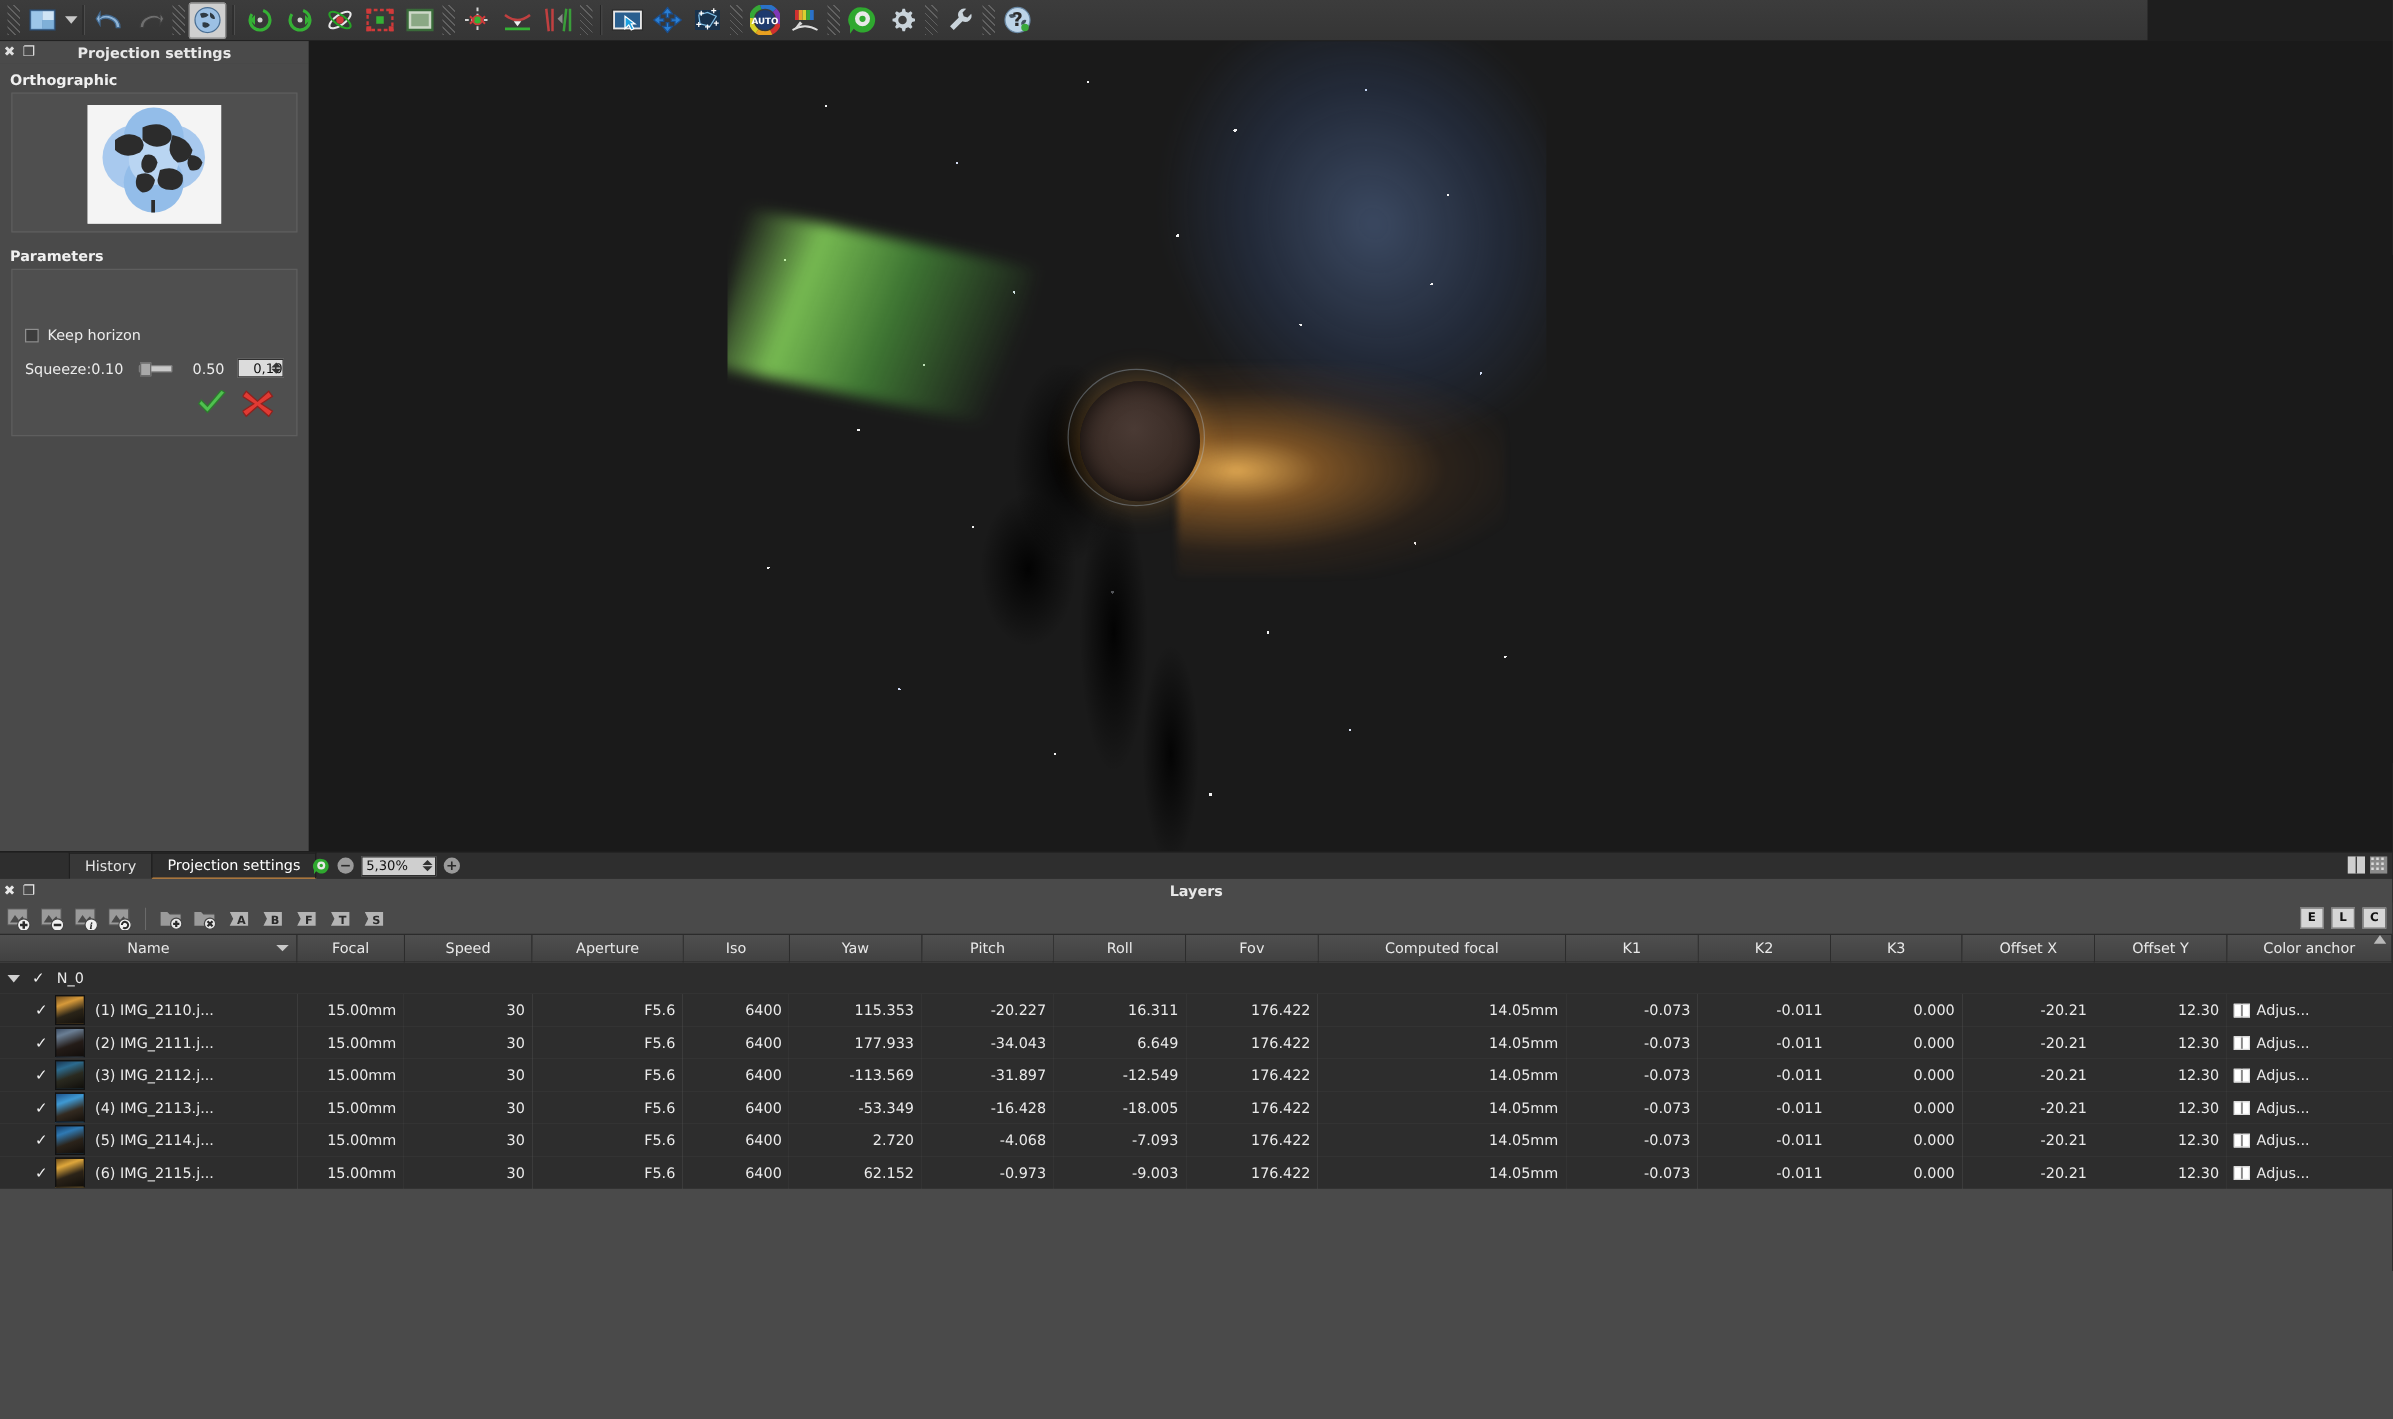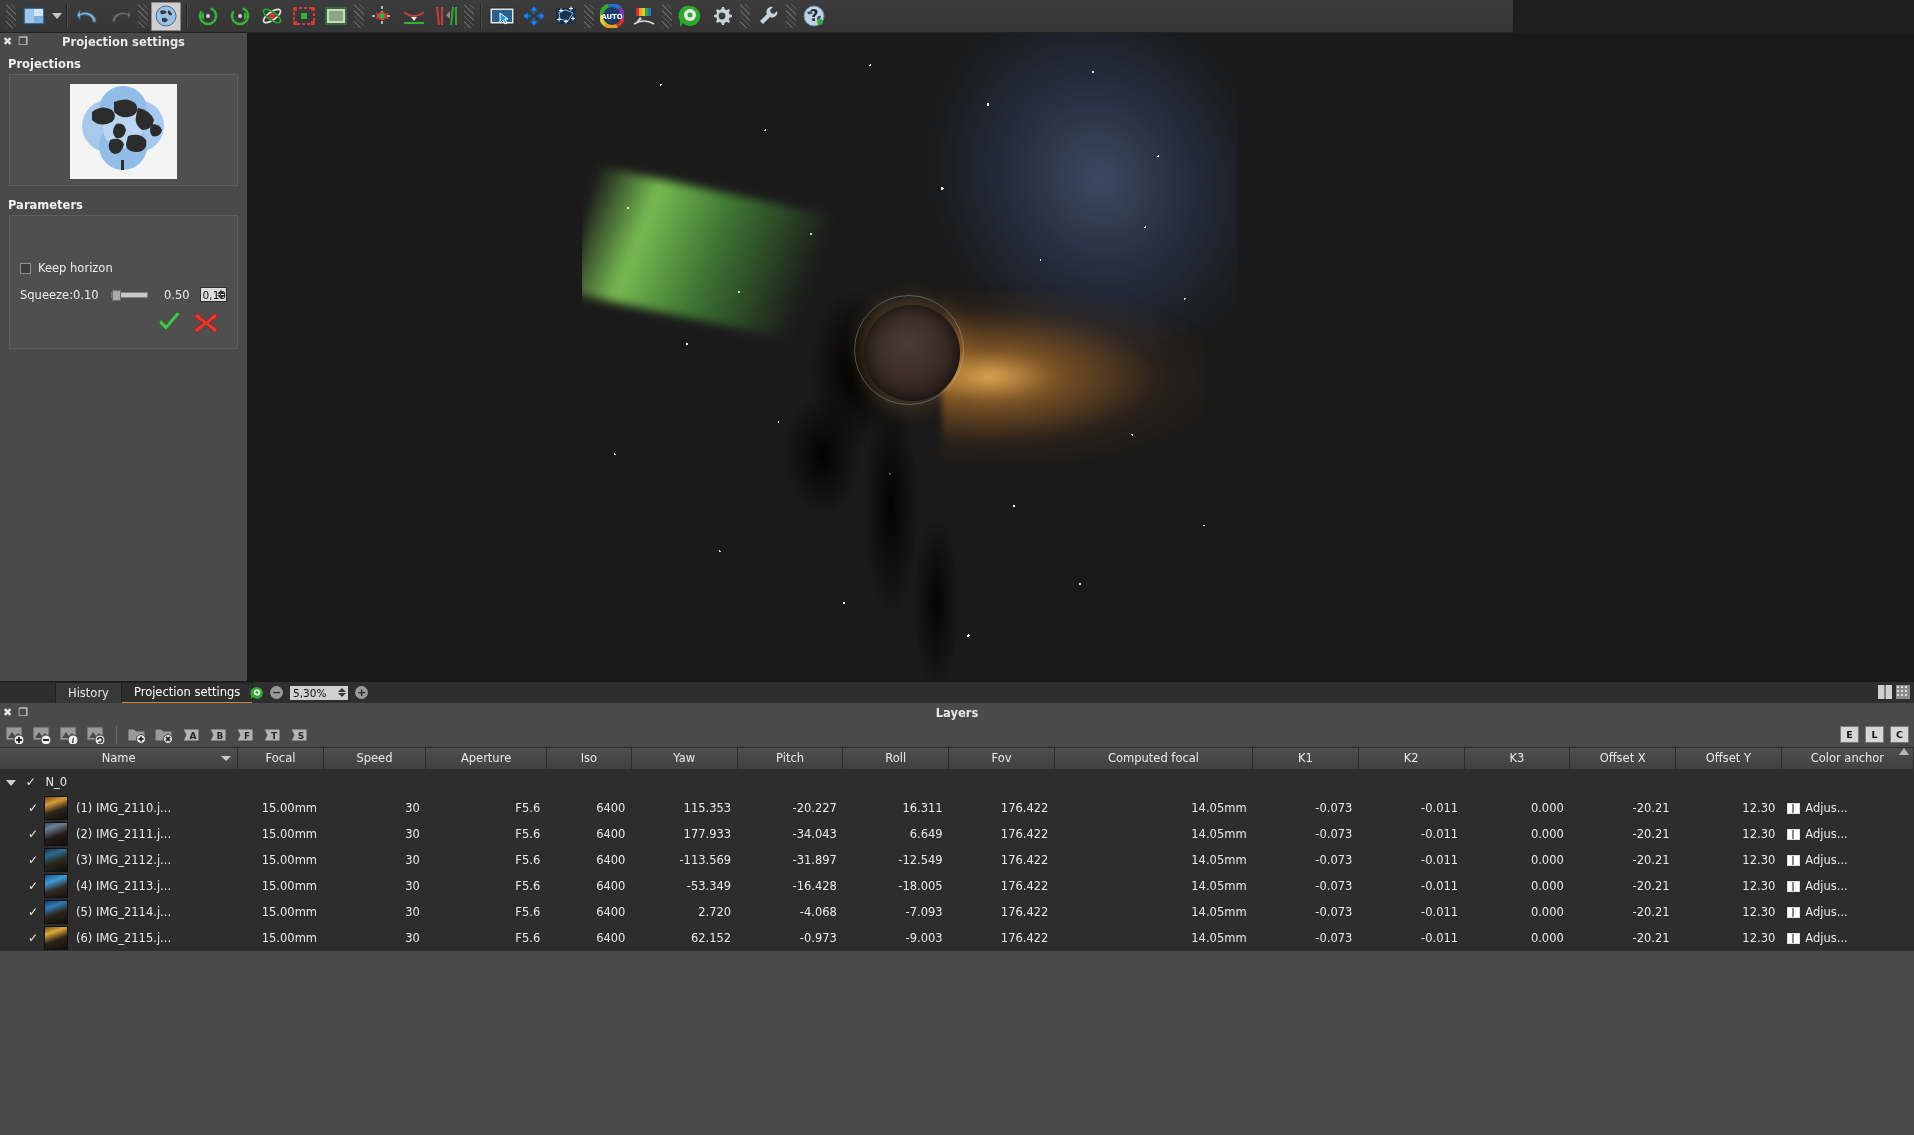--- a/index.html
+++ b/index.html
@@ -8,21 +8,21 @@
     width: 1914px; height: 1135px;
     background: #2b2b2b;
     font-family: "DejaVu Sans", "Liberation Sans", sans-serif;
     overflow: hidden;
     -webkit-font-smoothing: antialiased;
   }
   #app { position: relative; width: 1914px; height: 1135px; background: #1e1e1e; }
 
   
   .toolbar {
-    position: absolute; left: 0; top: 0; width: 1513px; height: 33px;
+    position: absolute; left: 0; top: 0; width: 1718px; height: 33px;
     background: linear-gradient(#3c3c3c, #353535);
     border-bottom: 1px solid #222;
     display: flex; align-items: center; padding-left: 4px;
   }
   .tb-btn {
     width: 30px; height: 29px; margin: 0 1px;
     display: flex; align-items: center; justify-content: center;
     border-radius: 2px; position: relative;
   }
   .tb-btn.sel { background: #cfcfcf; box-shadow: inset 0 0 0 1px #8a8a8a; }
@@ -77,21 +77,21 @@
     position: relative; width: 66px; height: 6px; margin-left: 12px;
     background: #c9c9c9; border: 1px solid #7e7e7e; border-radius: 1px;
   }
   .slider .handle {
     position: absolute; left: 0px; top: -3px; width: 9px; height: 11px;
     background: #a8a8a8; border: 1px solid #6b6b6b;
   }
   .spin {
     margin-left: 10px; width: 38px; height: 15px; background: #dcdcdc; color: #111;
     border: 1px solid #2e2e2e; font-size: 10.5px; display: flex; align-items: center;
-    padding-left: 2px; position: relative;
+    padding-left: 12px; position: relative;
   }
   .spin .arrows {
     position: absolute; right: 1px; top: 0; height: 100%;
     display: flex; flex-direction: column; justify-content: center; gap: 1px;
   }
   .spin .arrows i {
     display: block; width: 0; height: 0; border-left: 4px solid transparent;
     border-right: 4px solid transparent;
   }
   .spin .arrows i.up { border-bottom: 4px solid #333; }
@@ -448,21 +448,21 @@
   <div class="dock">
     <div class="dock-title">
       <span class="dt-icons">
         <span>✖</span>
         <span>❐</span>
       </span>
       <span>Projection settings</span>
     </div>
     <div class="dock-body">
 
-      <div class="grp-label">Projections</div>
+      <div class="grp-label">Orthographic</div>
       <div class="grp-box">
         <div class="proj-thumb-wrap">
           <div class="proj-thumb">
             <svg width="107" height="95" viewBox="0 0 107 95">
               <rect width="107" height="95" fill="#f4f4f4"></rect>
               <circle cx="38" cy="42" r="26" fill="#a8c9ee"></circle>
               <circle cx="68" cy="42" r="26" fill="#a8c9ee"></circle>
               <circle cx="53" cy="26" r="24" fill="#93bde9"></circle>
               <circle cx="53" cy="62" r="24" fill="#93bde9"></circle>
               <circle cx="53" cy="44" r="20" fill="#b9d5f2"></circle>

